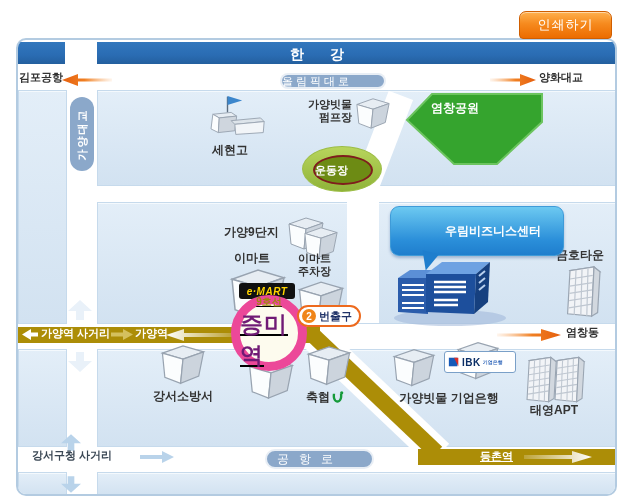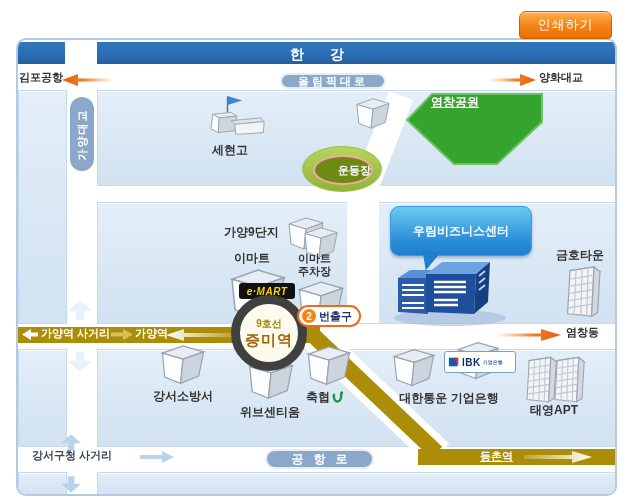--- a/index.html
+++ b/index.html
@@ -17,50 +17,50 @@
   .block{position:absolute;background:linear-gradient(#e3eef8,#d2e2f1);
       border:1px solid #c6daec;box-shadow:inset 0 1px 0 #f4f9fd;z-index:1;}
   .road-white{position:absolute;background:#fff;z-index:2;}
   .gold{position:absolute;background:#ac8d07;z-index:3;}
   .riverbar{position:absolute;top:2px;height:22px;background:linear-gradient(#3277bd,#2a6cb3 60%,#245f9e);z-index:2;}
   .lbl{position:absolute;font-weight:700;font-size:11px;line-height:1.15;color:#333;white-space:nowrap;z-index:5;}
   .lbl12{font-size:12px;}
   .ctr{text-align:center;}
   .wht{color:#fff;}
   .pill{position:absolute;background:#8ba8ca;border:2px solid rgba(255,255,255,.8);
-      border-radius:11px;color:#fff;font-weight:700;font-size:11px;
-      display:flex;align-items:center;justify-content:center;z-index:5;}
-  
-  #station{position:absolute;left:213px;top:255px;width:58px;height:58px;border:9px solid #404040;
+      border-radius:11px;color:#fff;font-weight:400;font-size:11px;
+      display:flex;align-items:center;justify-content:flex-start;z-index:5;}
+  
+  #station{position:absolute;left:213px;top:255px;width:58px;height:58px;border:9px solid #ec4899;
       border-radius:50%;background:#fdfbee;z-index:6;display:flex;flex-direction:column;
-      align-items:center;justify-content:center;}
+      align-items:center;justify-content:center;text-decoration:underline;}
   #station .line{font-size:10px;font-weight:700;color:#a1870e;}
-  #station .name{font-size:15px;font-weight:700;color:#a16207;letter-spacing:1px;}
+  #station .name{font-size:23px;font-weight:700;color:#701a75;letter-spacing:1px;}
   
   #exit{position:absolute;left:279px;top:265px;height:18px;padding:0 7px 0 3px;background:#fff;
       border:2px solid #ed6a1e;border-radius:11px;display:flex;align-items:center;gap:3px;z-index:7;}
   #exit .num{width:14px;height:14px;border-radius:50%;background:#f08519;color:#fff;font-size:10px;
       font-weight:700;display:flex;align-items:center;justify-content:center;}
   #exit .txt{font-size:11px;font-weight:700;color:#1f3268;}
   
   #callout{position:absolute;left:372px;top:166px;width:140px;height:48px;z-index:7;
       background:linear-gradient(#6cc9f1,#2a8ed9 70%,#1f7ecd);border:1px solid #3f9bd8;border-radius:9px;
       display:flex;flex-direction:column;align-items:center;justify-content:center;color:#fff;
-      box-shadow:0 2px 3px rgba(40,80,140,.35);}
+      box-shadow:0 2px 3px rgba(40,80,140,.35);padding-left:32px;}
   #callout .l1{font-size:12px;font-weight:700;}
   #callout .l2{font-size:13px;font-weight:700;}
   #callout .l2 .big{font-size:15px;}
   #callout-tail{position:absolute;left:402px;top:212px;width:0;height:0;z-index:7;
       border-top:19px solid #1f7ecd;border-right:9px solid transparent;border-left:8px solid transparent;
       transform:rotate(14deg);}
   
   #pg-outer{position:absolute;left:284px;top:106px;width:78px;height:44px;border-radius:50%;
       background:linear-gradient(#b8d55c,#8fb339);border:1px solid #9cbd45;z-index:3;}
   #pg-inner{position:absolute;left:295px;top:115px;width:56px;height:26px;border-radius:50%;
-      background:#6d8b14;border:2px solid #fca5a5;z-index:4;display:flex;align-items:center;justify-content:flex-end;}
+      background:#6d8b14;border:2px solid #7f1d1d;z-index:4;display:flex;align-items:center;justify-content:flex-start;}
   
   #emart-logo{position:absolute;left:221px;top:243px;width:56px;height:16px;background:#111;
       border-radius:3px;color:#ffd400;font-weight:700;font-style:italic;font-size:10px;
       display:flex;align-items:center;justify-content:center;z-index:6;letter-spacing:.5px;}
   
   #ibk-logo{position:absolute;left:426px;top:311px;width:64px;height:20px;background:#fff;
       border:1px solid #7aa0c8;border-radius:3px;display:flex;align-items:center;gap:2px;
       padding:0 3px;z-index:6;}
   #ibk-logo .t1{font-size:10px;font-weight:900;color:#0b2e66;letter-spacing:.5px;}
   #ibk-logo .t2{font-size:5px;font-weight:700;color:#2a62b8;}
@@ -185,28 +185,32 @@
       </svg>
     <svg class="icon" style="left:43px;top:436px;" width="20" height="17" viewBox="0 0 24 20">
       <polygon points="12,20 24,9 16,9 16,0 8,0 8,9 0,9" fill="#b9d3ea"></polygon>
       </svg>
 
     <svg class="icon" style="left:182px;top:53px;" width="66" height="48" viewBox="0 0 72 52">
         <use href="#b-flag"></use>
       </svg>
     <div class="lbl lbl12 ctr" style="left:182px;top:104px;width:60px;">세현고</div>
 
+    <div class="lbl ctr" style="left:282px;top:58px;width:52px;text-align:right;">
+      <span>가양빗물</span><br>
+      <span>펌프장</span>
+    </div>
     <svg class="icon" style="left:336px;top:55px;" width="38" height="36" viewBox="0 0 40 38">
         <use href="#b-std"></use>
       </svg>
 
     <svg class="icon" style="left:380px;top:50px;z-index:3;" width="150" height="80" viewBox="0 0 150 80">
       <polygon points="34,4 144,4 144,32 99,74 56,74 9,30" fill="#35a42e" stroke="#6cc45f" stroke-width="2"></polygon>
     </svg>
-    <div class="lbl lbl12 wht ctr" style="left:392px;top:56px;width:90px;text-decoration:underline;">염창공원</div>
+    <div class="lbl lbl12 wht ctr" style="left:392px;top:62px;width:90px;">염창공원</div>
 
     <div id="pg-outer"></div>
     <div id="pg-inner">
       <span class="wht" style="font-size:11px;font-weight:700;">운동장</span>
     </div>
 
     <div class="lbl lbl12" style="left:206px;top:186px;">가양9단지</div>
     <svg class="icon" style="left:268px;top:174px;" width="40" height="38" viewBox="0 0 40 38">
         <use href="#b-std"></use>
       </svg>
@@ -273,21 +277,20 @@
     </div>
 
     <svg class="icon" style="left:140px;top:301px;" width="50" height="46" viewBox="0 0 40 38">
         <use href="#b-std"></use>
       </svg>
     <div class="lbl lbl12 ctr" style="left:118px;top:350px;width:94px;">강서소방서</div>
 
     <svg class="icon" style="left:228px;top:314px;" width="50" height="48" viewBox="0 0 40 38">
         <use href="#b-std"></use>
       </svg>
-    <div class="lbl lbl12 ctr" style="left:202px;top:366px;width:100px;">위브센티움</div>
 
     <svg class="icon" style="left:286px;top:302px;" width="50" height="46" viewBox="0 0 40 38">
         <use href="#b-std"></use>
       </svg>
     <div class="lbl lbl12" style="left:288px;top:350px;display:flex;align-items:center;gap:0;">
       <span>축협</span>
       <svg width="15" height="15" viewBox="0 0 16 16">
           <use href="#mk-nh"></use>
         </svg>
     </div>
@@ -298,21 +301,21 @@
     <svg class="icon" style="left:436px;top:298px;" width="48" height="44" viewBox="0 0 40 38">
         <use href="#b-std"></use>
       </svg>
     <div id="ibk-logo">
       <svg width="12" height="12" viewBox="0 0 14 14">
           <use href="#mk-ibk"></use>
         </svg>
       <span class="t1">IBK</span>
       <span class="t2">기업은행</span>
     </div>
-    <div class="lbl lbl12 ctr" style="left:360px;top:352px;width:142px;">대한통운 기업은행</div>
+    <div class="lbl lbl12 ctr" style="left:360px;top:352px;width:142px;">가양빗물 기업은행</div>
 
     <svg class="icon" style="left:502px;top:312px;" width="40" height="54" viewBox="0 0 36 50">
         <use href="#b-grid"></use>
       </svg>
     <svg class="icon" style="left:530px;top:312px;" width="40" height="54" viewBox="0 0 36 50">
         <use href="#b-grid"></use>
       </svg>
     <div class="lbl lbl12 ctr" style="left:502px;top:364px;width:68px;">태영APT</div>
 
     <div class="lbl" style="left:14px;top:409px;color:#3a4754;">강서구청 사거리</div>

